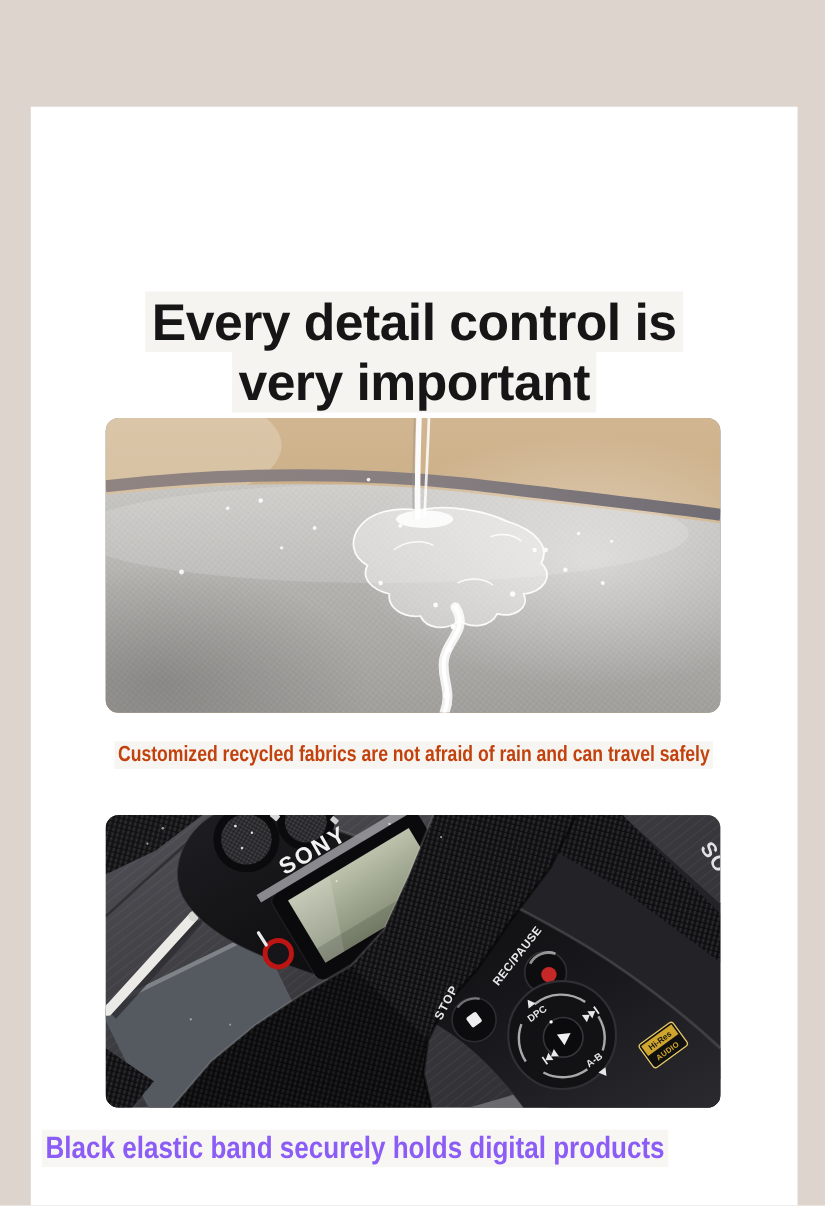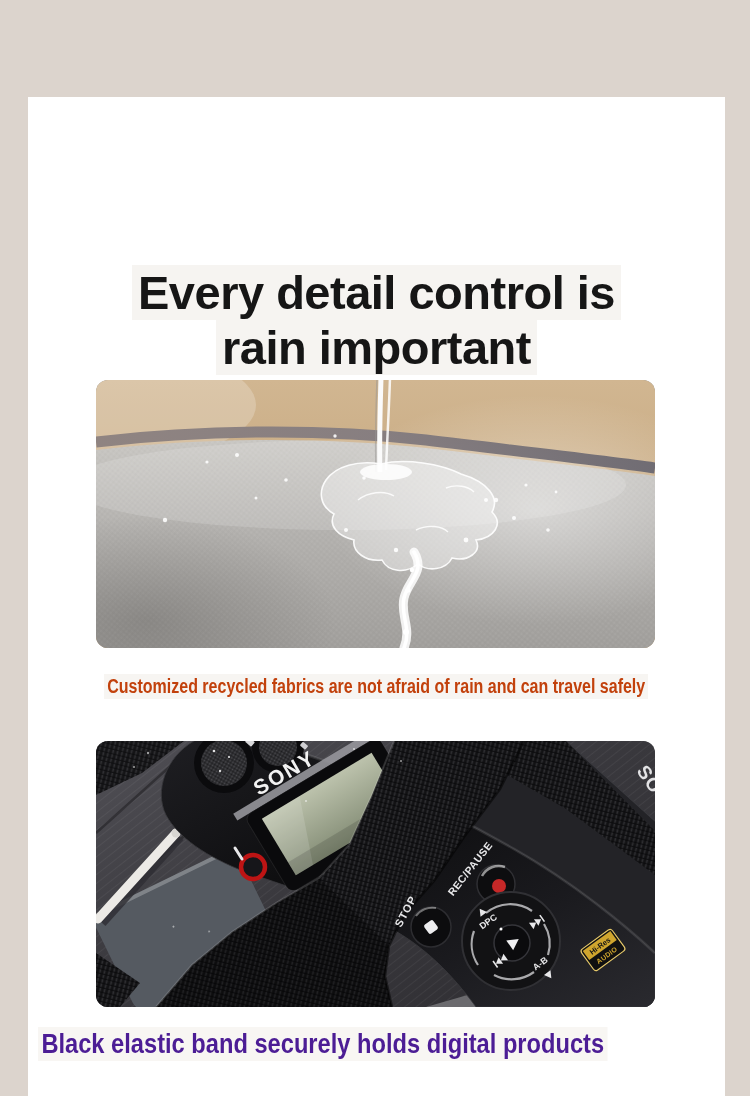--- a/index.html
+++ b/index.html
@@ -32,21 +32,21 @@
   #photo-recorder{top:644px;height:266px;}
   .caption-1{
     position:absolute;top:577px;left:0;width:100%;text-align:center;color:#c2410c;
   }
   .caption-1 .scale{
     display:inline-block;font-size:20px;font-weight:700;white-space:nowrap;
     transform:scaleX(0.80);transform-origin:center center;
     background:#f7f5f2;padding:1px 4px;
   }
   .caption-2{
-    position:absolute;top:930px;left:10px;color:#4c1d95;
+    position:absolute;top:930px;left:10px;color:#8b5cf6;
   }
   .caption-2 .scale{
     display:inline-block;font-size:28px;font-weight:700;white-space:nowrap;
     transform:scaleX(0.845);transform-origin:left center;
     background:#f8f6f3;padding:1px 4px;
   }
   svg text{font-family:"Liberation Sans","DejaVu Sans",sans-serif;}
 </style>
 </head>
 <body>
@@ -108,21 +108,21 @@
       <circle cx="1.2" cy="1.2" r="0.8" fill="#4a4a4e"></circle>
       <circle cx="2.6" cy="2.6" r="0.5" fill="#141416"></circle>
     </pattern>
   </defs>
 </svg>
 
 <div class="card">
 
   <div class="title">
     <span class="hl">Every detail control is</span><br>
-    <span class="hl">rain important</span>
+    <span class="hl">very important</span>
   </div>
 
   <div class="subtitle">
     <span class="hl">//particulars//</span>
   </div>
 
   <div class="photo" id="photo-fabric">
     <svg width="559" height="268" viewBox="0 0 559 268">
       <rect width="559" height="268" fill="url(#tanGrad)"></rect>
       <ellipse cx="30" cy="25" rx="130" ry="55" fill="rgba(255,255,255,0.22)"></ellipse>

